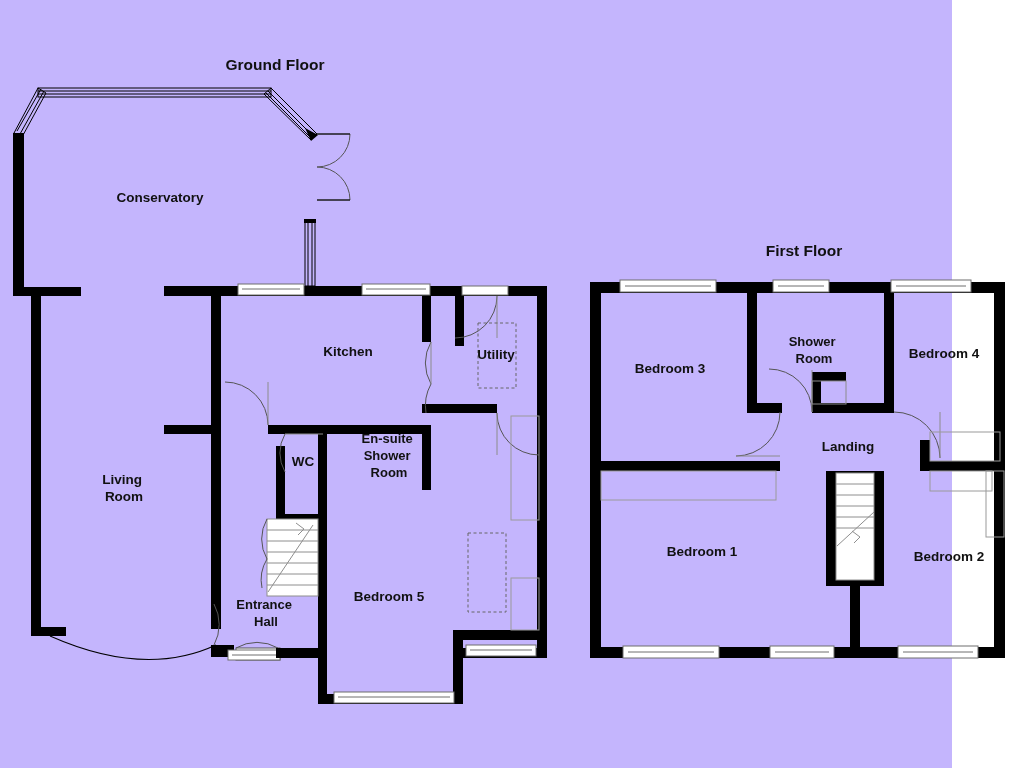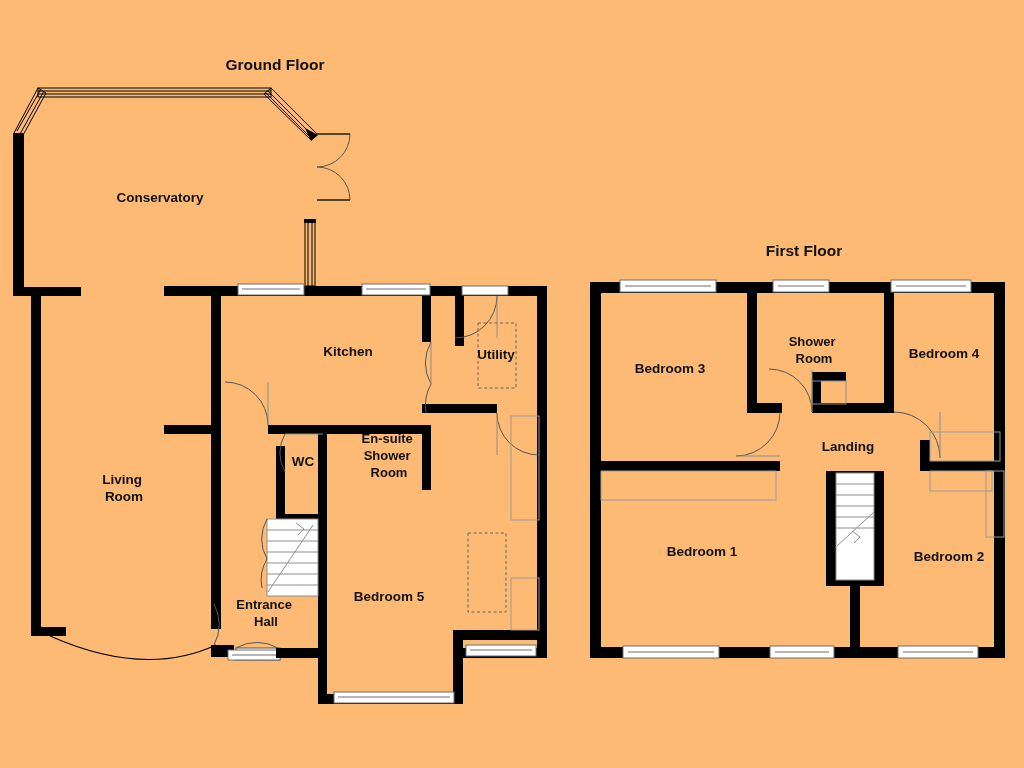--- a/index.html
+++ b/index.html
@@ -8,23 +8,23 @@
     background: #ffffff;
   }
   body {
     width: 1024px;
     height: 768px;
     font-family: "Liberation Sans", sans-serif;
     overflow: hidden;
   }
   #plan-root {
     position: relative;
-    width: 1024px;
+    width: 952px;
     height: 768px;
-    background: #fdba74;
+    background: #c4b5fd;
   }
   svg.floorplan {
     position: absolute;
     top: 0;
     left: 0;
     width: 1024px;
     height: 768px;
   }
   .wall        { fill: #000000; }
   .glaz-line   { fill: none; stroke: #000000; stroke-width: 1; }

